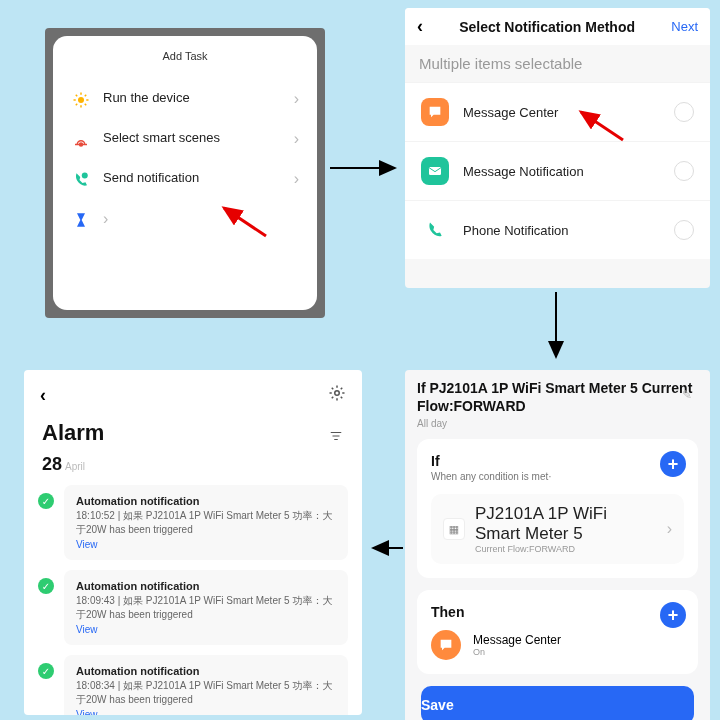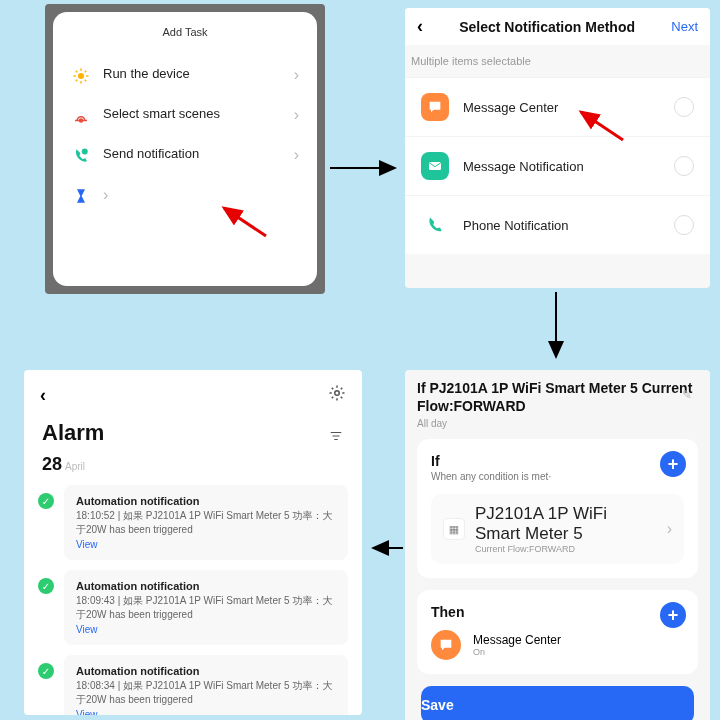--- a/index.html
+++ b/index.html
@@ -10,21 +10,21 @@
     font-family: -apple-system, "Helvetica Neue", Arial, sans-serif;
     position: relative;
   }
   .panel {
     background: #fff;
     border-radius: 6px;
     position: absolute;
   }
   
   #p1 {
-    left: 45px; top: 4px;
+    left: 45px; top: 28px;
     width: 280px; height: 290px;
     background: #6e6e6e;
     border-radius: 4px;
     padding: 8px;
   }
   #p1-inner {
     background: #fff;
     border-radius: 14px;
     width: 100%; height: 100%;
     padding: 14px 0 0 0;
@@ -50,21 +50,21 @@
   }
   .p2-header {
     display: flex; align-items: center;
     background: #fff;
     padding: 8px 12px;
     gap: 8px;
   }
   .back { font-size: 18px; font-weight: 600;}
   .p2-title { flex:1; text-align:center; font-weight: 700; font-size: 14px; color:#111;}
   .next { color: #2768f5; font-weight: 400; font-size: 13px;}
-  .subtitle { font-size: 11px; color: #999; padding: 10px 6px;}
+  .subtitle { font-size: 15px; color: #999; padding: 10px 14px;}
   .p2-item {
     background: #fff;
     display: flex; align-items: center;
     padding: 15px 16px;
     gap: 14px;
     border-top: 1px solid #f3f3f3;
   }
   .p2-item .ic2 {
     width: 28px; height:28px; border-radius: 8px;
     display:flex; align-items:center; justify-content:center;

